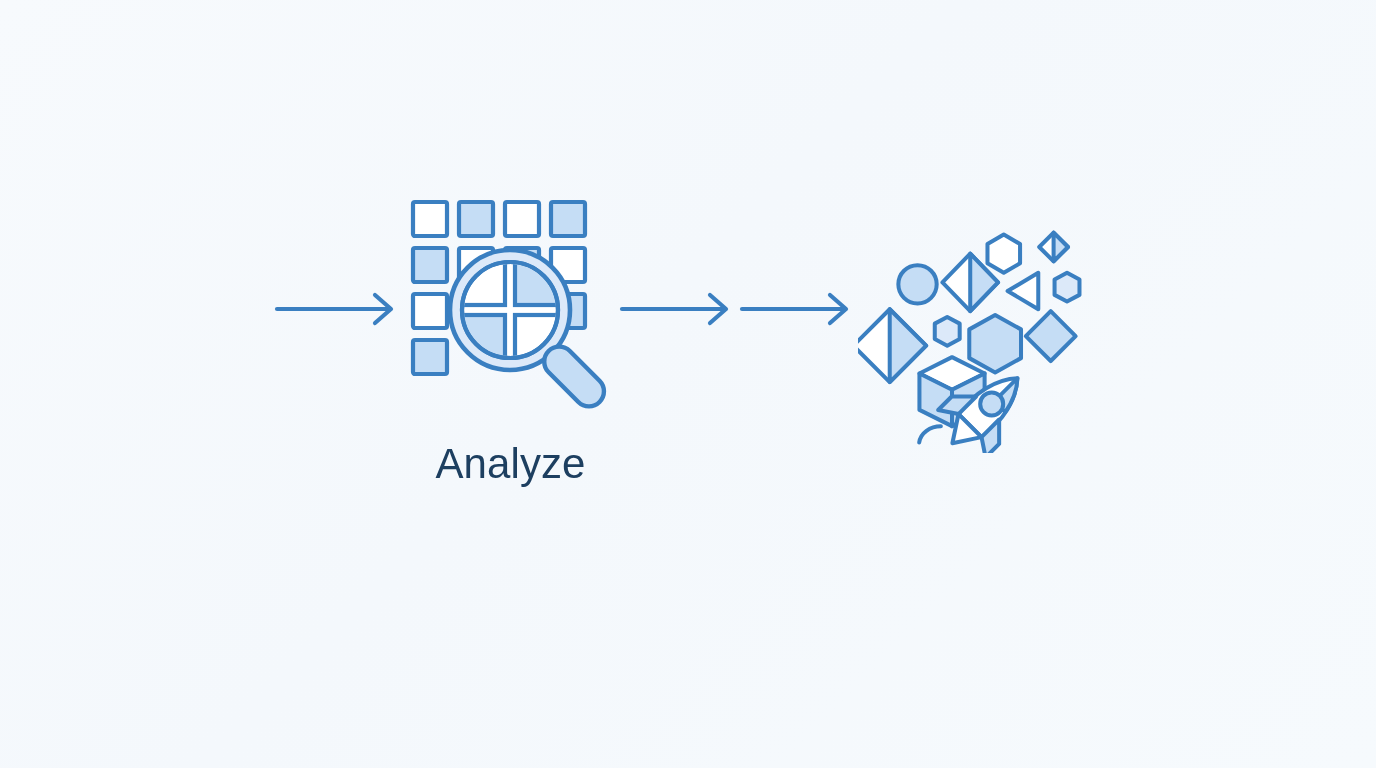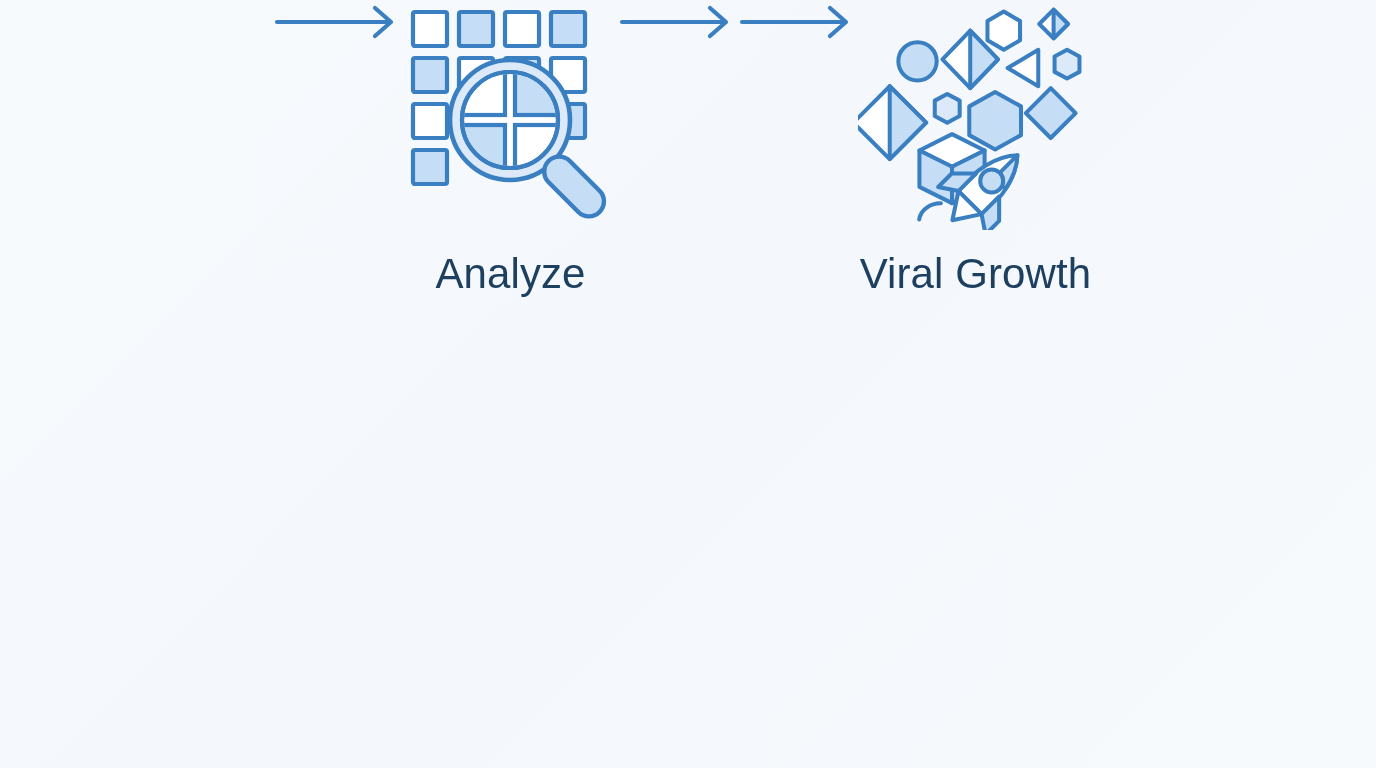--- a/index.html
+++ b/index.html
@@ -22,21 +22,21 @@
 
   
   .flow {
     position: absolute;
     left: 0;
     top: 0;
     width: 1376px;
     height: 676px;
     display: flex;
     flex-direction: row;
-    align-items: flex-start;
+    align-items: center;
     justify-content: center;
   }
 
   .arrow {
     flex: 0 0 auto;
     width: 120px;
     height: 44px;
     display: block;
     margin-bottom: 58px;
   }
@@ -197,19 +197,18 @@
         <g transform="translate(145,140) rotate(45)">
           <path d="M27 4 C42 20, 48 46, 44 74 L10 74 C6 46, 12 20, 27 4 Z" fill="#ffffff" stroke="#3a7fc1" stroke-width="4.2" stroke-linejoin="round"></path>
           <path d="M27 4 C36 14, 41 26, 43 38 L27 38 Z" fill="#c5ddf5" stroke="#3a7fc1" stroke-width="4" stroke-linejoin="round"></path>
           <circle cx="27" cy="42" r="12" fill="#c5ddf5" stroke="#3a7fc1" stroke-width="4.2"></circle>
           <path d="M10 48 L-8 66 L-8 86 L10 74 Z" fill="#c5ddf5" stroke="#3a7fc1" stroke-width="4.2" stroke-linejoin="round"></path>
           <path d="M44 48 L62 66 L62 86 L44 74 Z" fill="#c5ddf5" stroke="#3a7fc1" stroke-width="4.2" stroke-linejoin="round"></path>
           <path d="M10 74 L27 100 L44 74 Z" fill="#ffffff" stroke="#3a7fc1" stroke-width="4.2" stroke-linejoin="round"></path>
           <path d="M6 96 C-2 104, -4 116, 2 124" fill="none" stroke="#3a7fc1" stroke-width="4.2" stroke-linecap="round"></path>
         </g>
       </svg>
-      <div class="step-label">Viral Growth</div>
     </div>
 
     <div class="pad-right"></div>
 
   </div>
 </div>
 
 </body></html>

